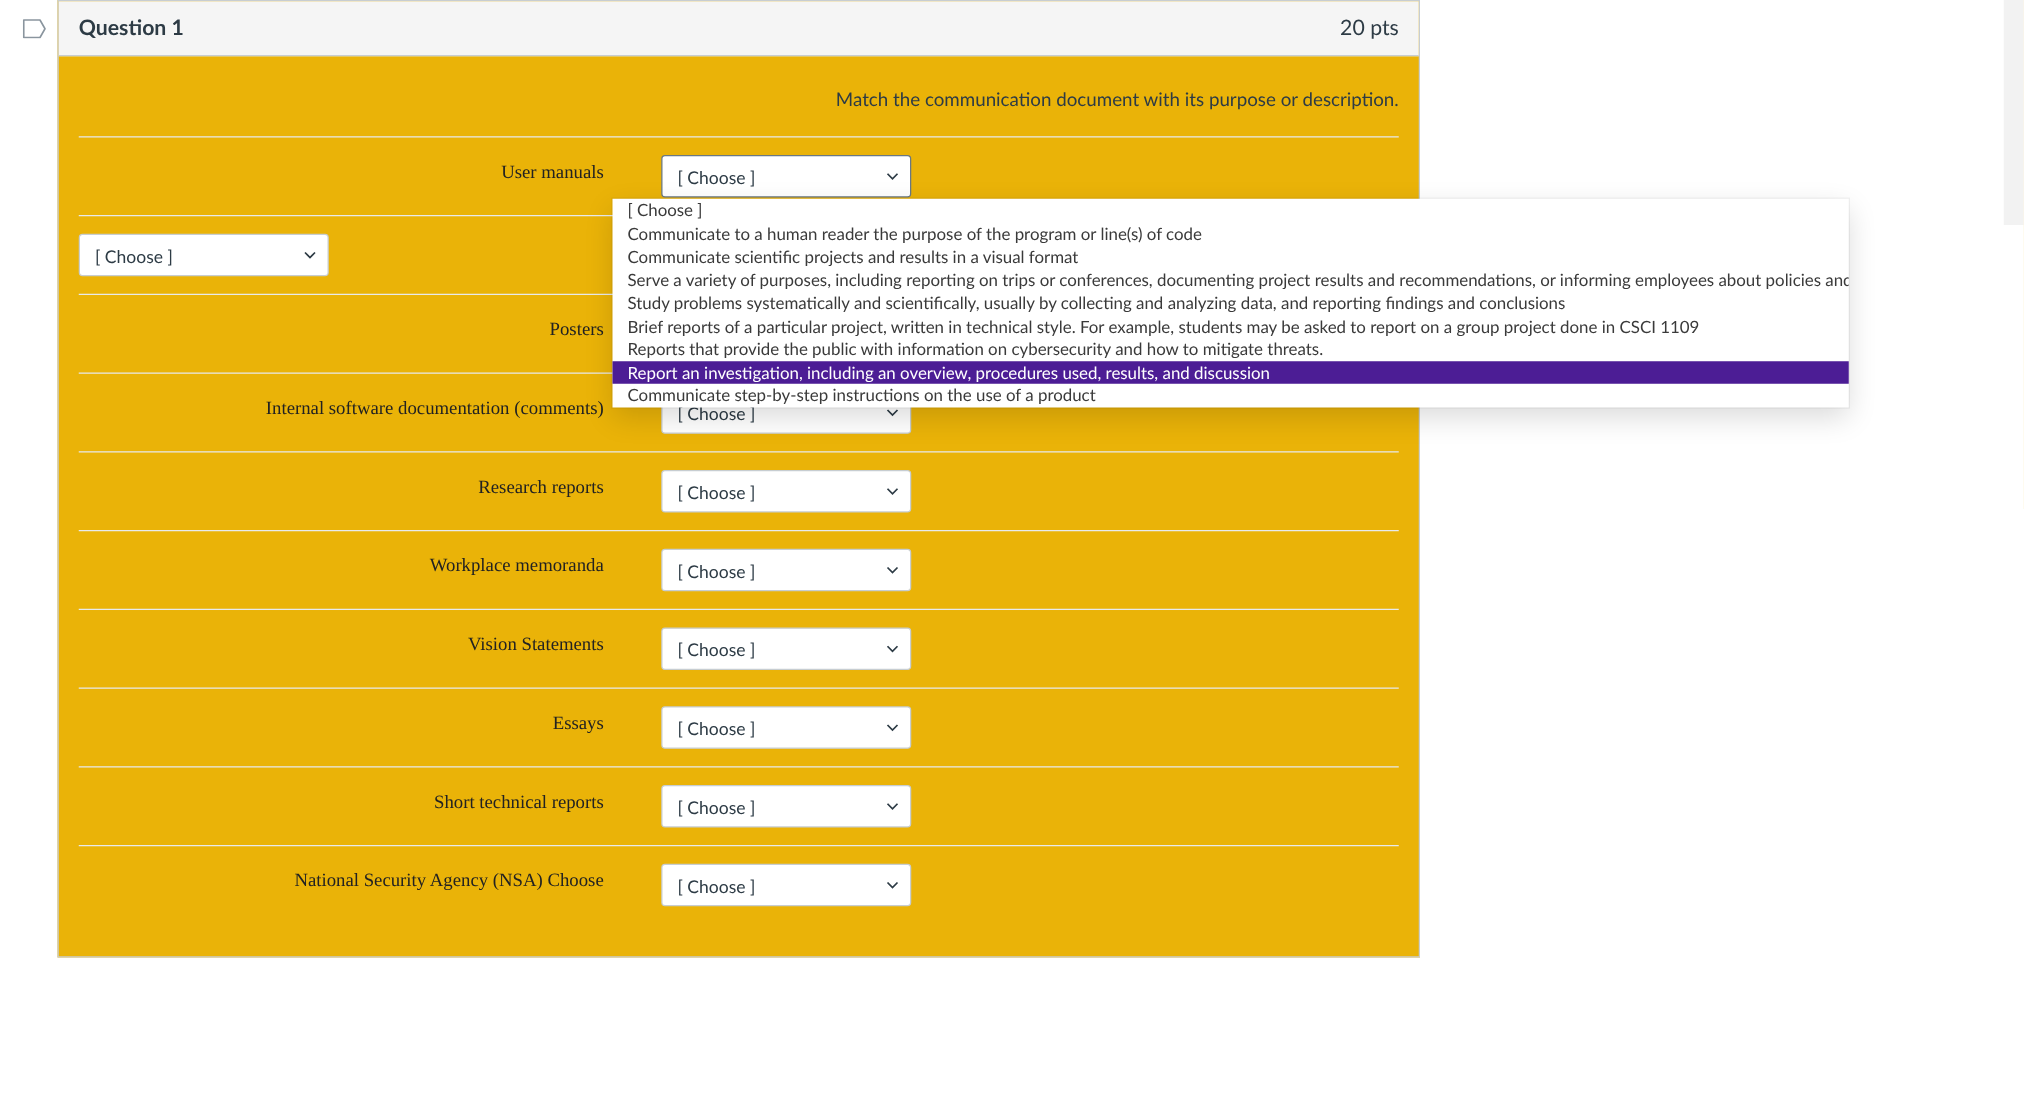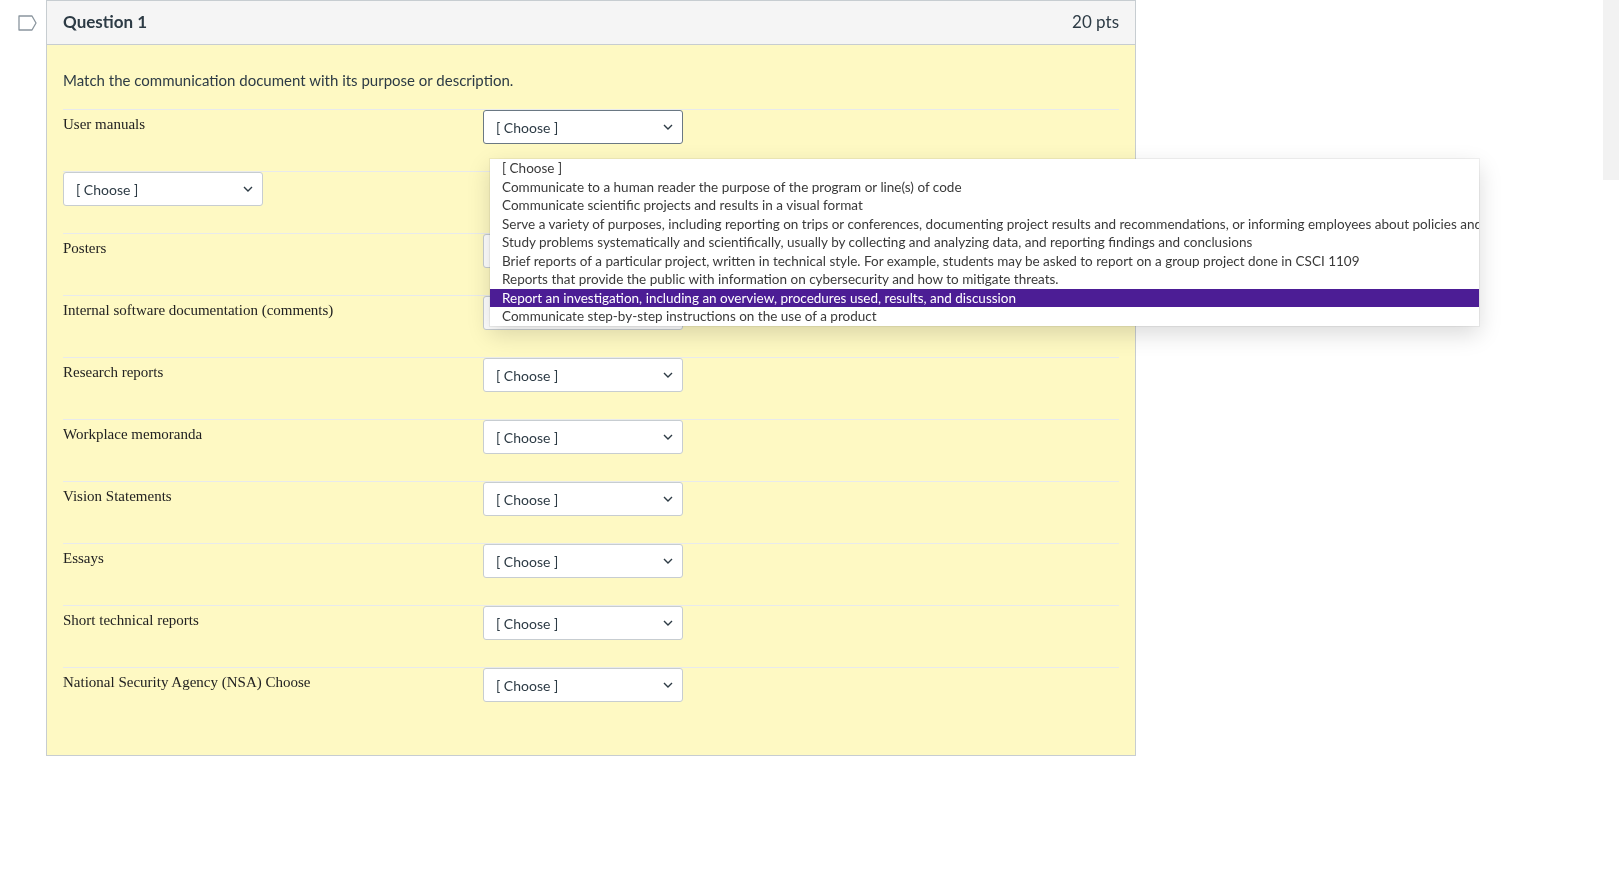--- a/index.html
+++ b/index.html
@@ -23,52 +23,54 @@
     top: 15px;
     width: 20px;
     height: 16px;
   }
   .question-card {
     position: absolute;
     left: 46px;
     top: 0;
     width: 1090px;
     border: 1px solid #c7cdd1;
-    background: #fef9c3;
+    background: #eab308;
   }
   .question-header {
     display: flex;
     justify-content: space-between;
     align-items: center;
     background: #f5f5f5;
     border-bottom: 1px solid #c7cdd1;
     padding: 10px 16px 12px 16px;
     font-size: 17px;
     color: #2d3b45;
   }
   .question-header .title {
     font-weight: 700;
   }
   .question-header .points {
     font-weight: 400;
   }
   .question-body {
     padding: 20px 16px 26px 16px;
+    text-align: right;
   }
   .prompt {
     font-size: 15px;
     color: #2d3b45;
     padding: 6px 0 20px 0;
   }
   .match-row {
     display: flex;
     align-items: flex-start;
     border-top: 1px solid #e8eaec;
-    padding: 0 0 14px 0;
+    padding: 14px 0 14px 0;
     min-height: 62px;
+    gap: 46px;
   }
   .match-row:first-child { border-top: 1px solid #e8eaec; }
   .match-label {
     width: 420px;
     padding-top: 6px;
     font-family: Georgia, "Times New Roman", serif;
     font-size: 15px;
     color: #222;
   }
   .select-wrap {

